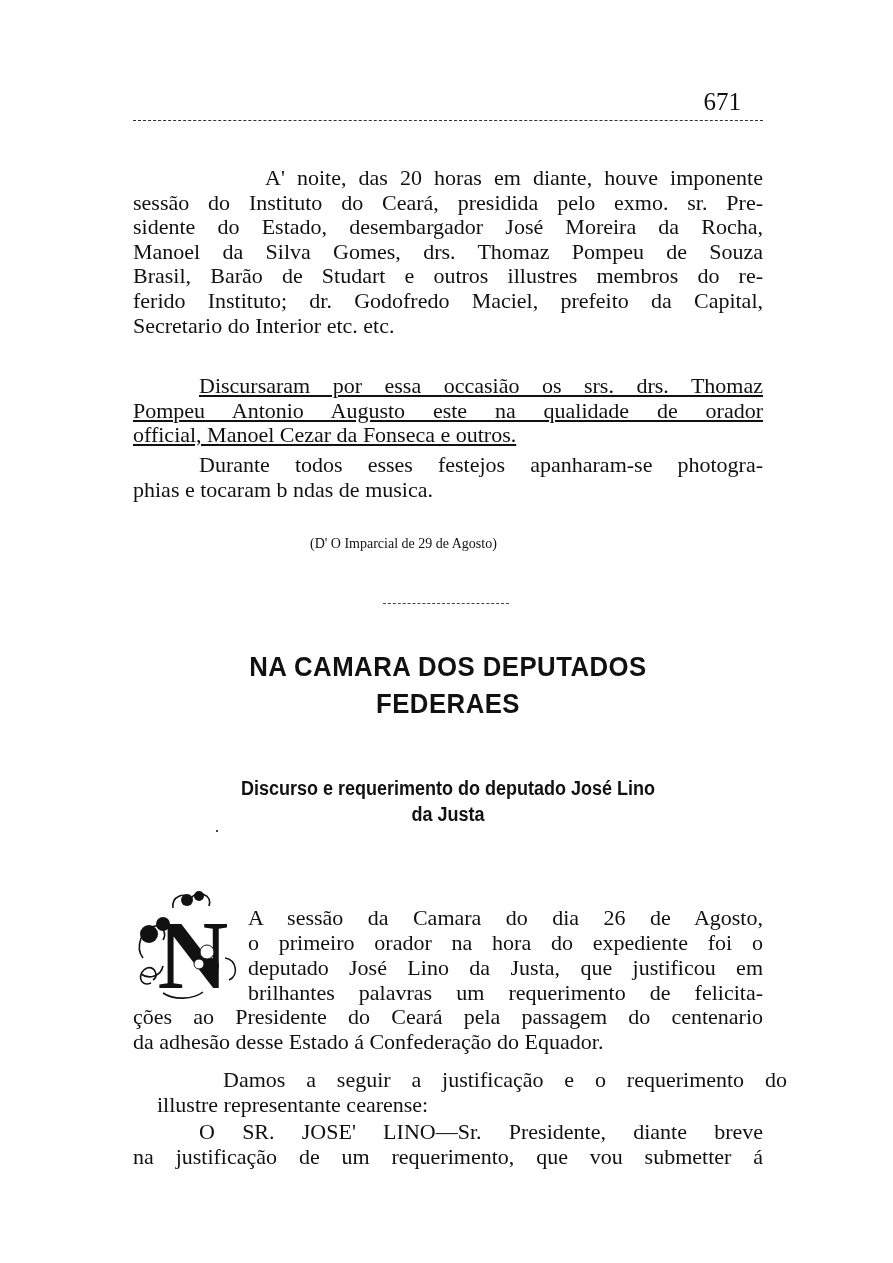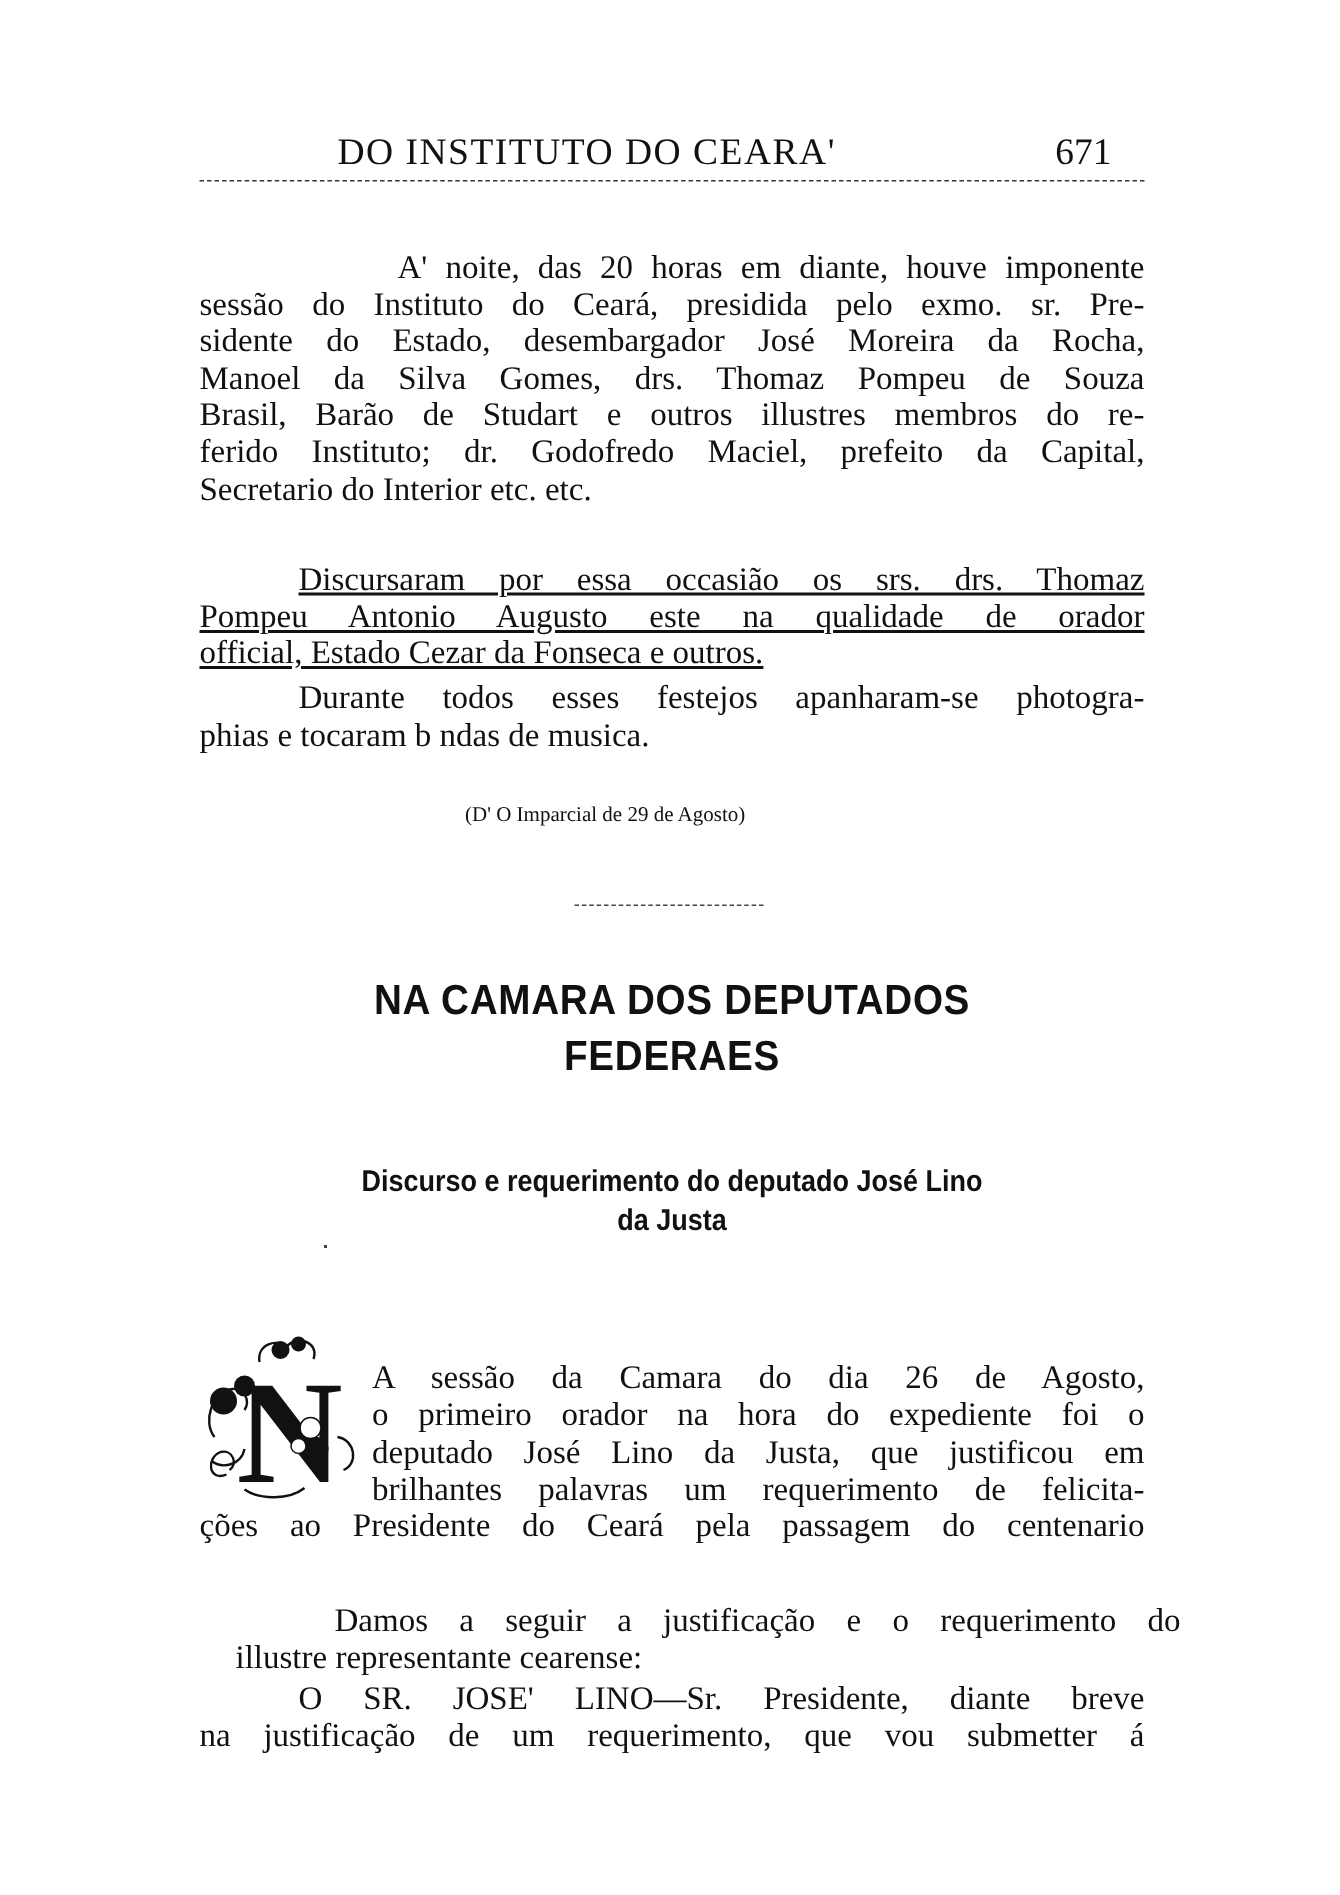--- a/index.html
+++ b/index.html
@@ -39,39 +39,38 @@
   .p4b { top: 1005px; }
   .p5 { top: 1068px; margin-left: 24px; }
   .p6 { top: 1120px; }
 </style>
 </head>
 <body>
 
 <div class="page">
 
   <div class="running-head">
-    <span class="title">DO INSTITUTO DO CEARA'</span>
     <span class="pageno">671</span>
     <div class="rule"></div>
   </div>
 
   <div class="body-text p1">
     <span class="line indent" style="padding-left:66px;text-indent:0">A' noite, das 20 horas em diante, houve imponente</span>
     <span class="line">sessão do Instituto do Ceará, presidida pelo exmo. sr. Pre-</span>
     <span class="line">sidente do Estado, desembargador José Moreira da Rocha,</span>
     <span class="line">Manoel da Silva Gomes, drs. Thomaz Pompeu de Souza</span>
     <span class="line">Brasil, Barão de Studart e outros illustres membros do re-</span>
     <span class="line">ferido Instituto; dr. Godofredo Maciel, prefeito da Capital,</span>
     <span class="line last">Secretario do Interior etc. etc.</span>
   </div>
 
   <div class="body-text p2">
     <span class="line" style="padding-left:66px">Discursaram por essa occasião os srs. drs. Thomaz</span>
     <span class="line">Pompeu Antonio Augusto este na qualidade de orador</span>
-    <span class="line last">official, Estado Cezar da Fonseca e outros.</span>
+    <span class="line last">official, Manoel Cezar da Fonseca e outros.</span>
   </div>
 
   <div class="body-text p3">
     <span class="line" style="padding-left:66px">Durante todos esses festejos apanharam-se photogra-</span>
     <span class="line last">phias e tocaram b ndas de musica.</span>
   </div>
 
   <div class="source">(D' O Imparcial de 29 de Agosto)</div>
   <div class="sep"></div>
 
@@ -113,20 +112,21 @@
 
   <div class="p4a">
     <span class="line">A sessão da Camara do dia 26 de Agosto,</span>
     <span class="line">o primeiro orador na hora do expediente foi o</span>
     <span class="line">deputado José Lino da Justa, que justificou em</span>
     <span class="line">brilhantes palavras um requerimento de felicita-</span>
   </div>
 
   <div class="body-text p4b">
     <span class="line">ções ao Presidente do Ceará pela passagem do centenario</span>
+    <span class="line last">da adhesão desse Estado á Confederação do Equador.</span>
   </div>
 
   <div class="body-text p5">
     <span class="line" style="padding-left:66px">Damos a seguir a justificação e o requerimento do</span>
     <span class="line last">illustre representante cearense:</span>
   </div>
 
   <div class="body-text p6">
     <span class="line" style="padding-left:66px">O SR. JOSE' LINO—Sr. Presidente, diante breve</span>
     <span class="line">na justificação de um requerimento, que vou submetter á</span>

